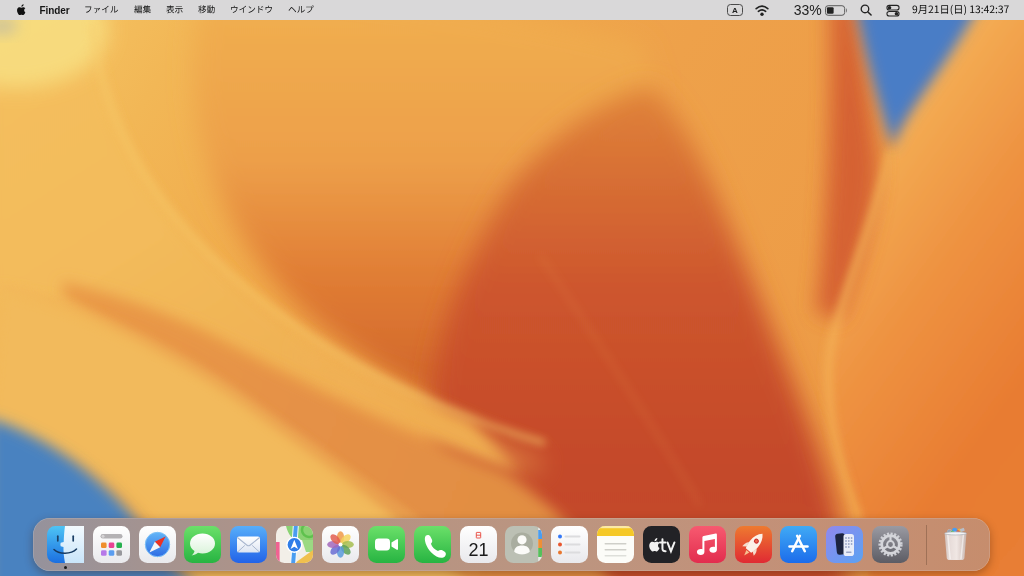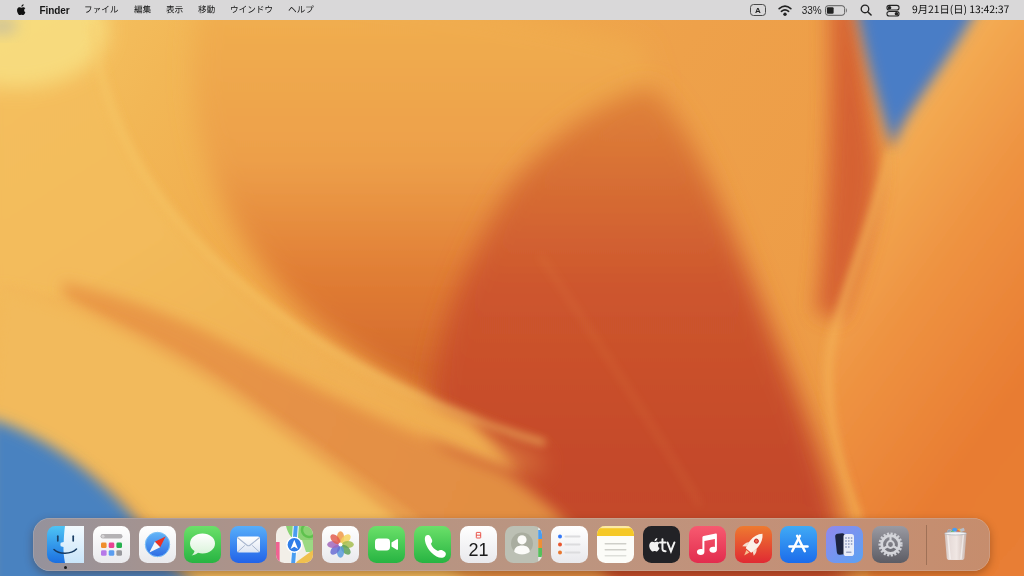--- a/index.html
+++ b/index.html
@@ -9,21 +9,21 @@
   
   #menubar{position:absolute;left:0;top:0;width:1024px;height:20px;
     background:#d9d8d9;display:flex;align-items:center;color:#1a1a1a;}
   #menubar .left{display:flex;align-items:center;}
   #menubar .mitem{font-size:8.6px;color:#161616;letter-spacing:-0.1px;}
   #apple{margin-left:15.5px;width:10px;height:12px;display:block;}
   .mb-finder{font-weight:bold;margin-left:14px;font-size:10px !important;}
   #mright{position:absolute;right:0;top:0;height:20px;display:flex;align-items:center;}
   #inputA{width:13.5px;height:9.5px;border:1.3px solid #4a4a4a;border-radius:3.5px;
     font-size:8px;font-weight:bold;display:flex;align-items:center;justify-content:center;color:#222;}
-  #pct{font-size:10px;margin-left:10px;color:#222;}
+  #pct{font-size:14px;margin-left:25px;color:#222;}
   
   #dock{position:absolute;left:33px;top:518px;width:957px;height:53px;
     border-radius:17px;
     background:linear-gradient(90deg,#95929c 0%,#a49390 12%,#b39384 30%,#bc9580 55%,#c29179 75%,#c68d6d 100%);
     box-shadow:0 3px 8px rgba(70,35,12,0.38), inset 0 0 0 0.5px rgba(255,255,255,0.25);}
   #icons{position:absolute;left:0;top:0;width:100%;height:100%;text-decoration:underline;}
   .dicon{position:absolute;top:526px;width:37px;height:37px;}
   #finderdot{position:absolute;left:64px;top:566px;width:3px;height:3px;border-radius:50%;background:#1a1a1a;}
   #dsep{position:absolute;left:926px;top:525px;width:1px;height:40px;background:rgba(90,60,40,0.35);}
 </style>

